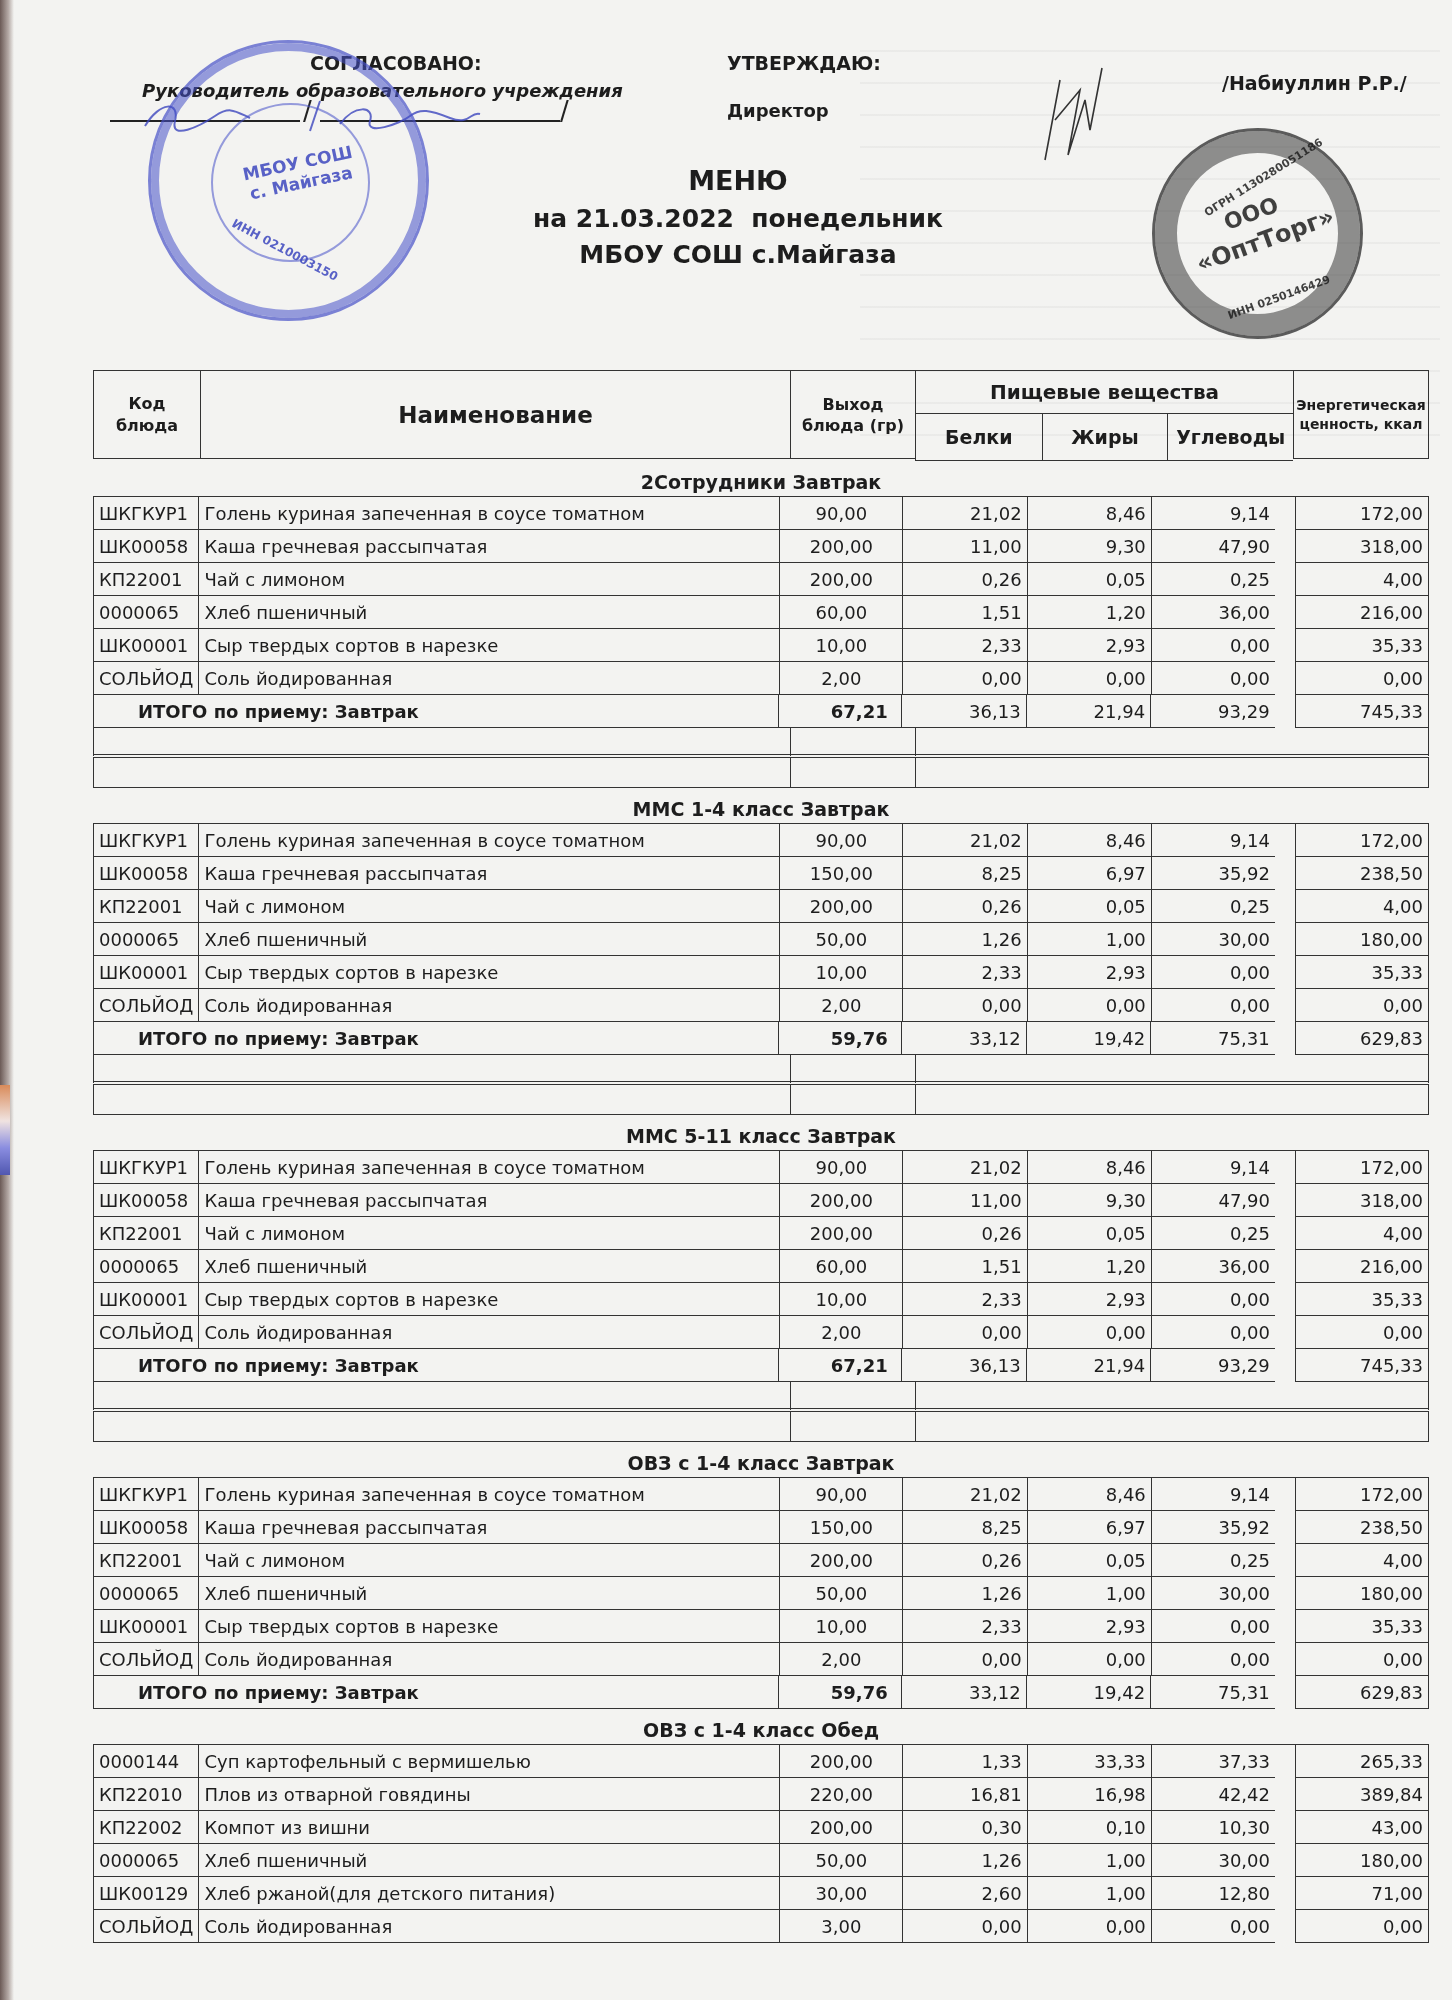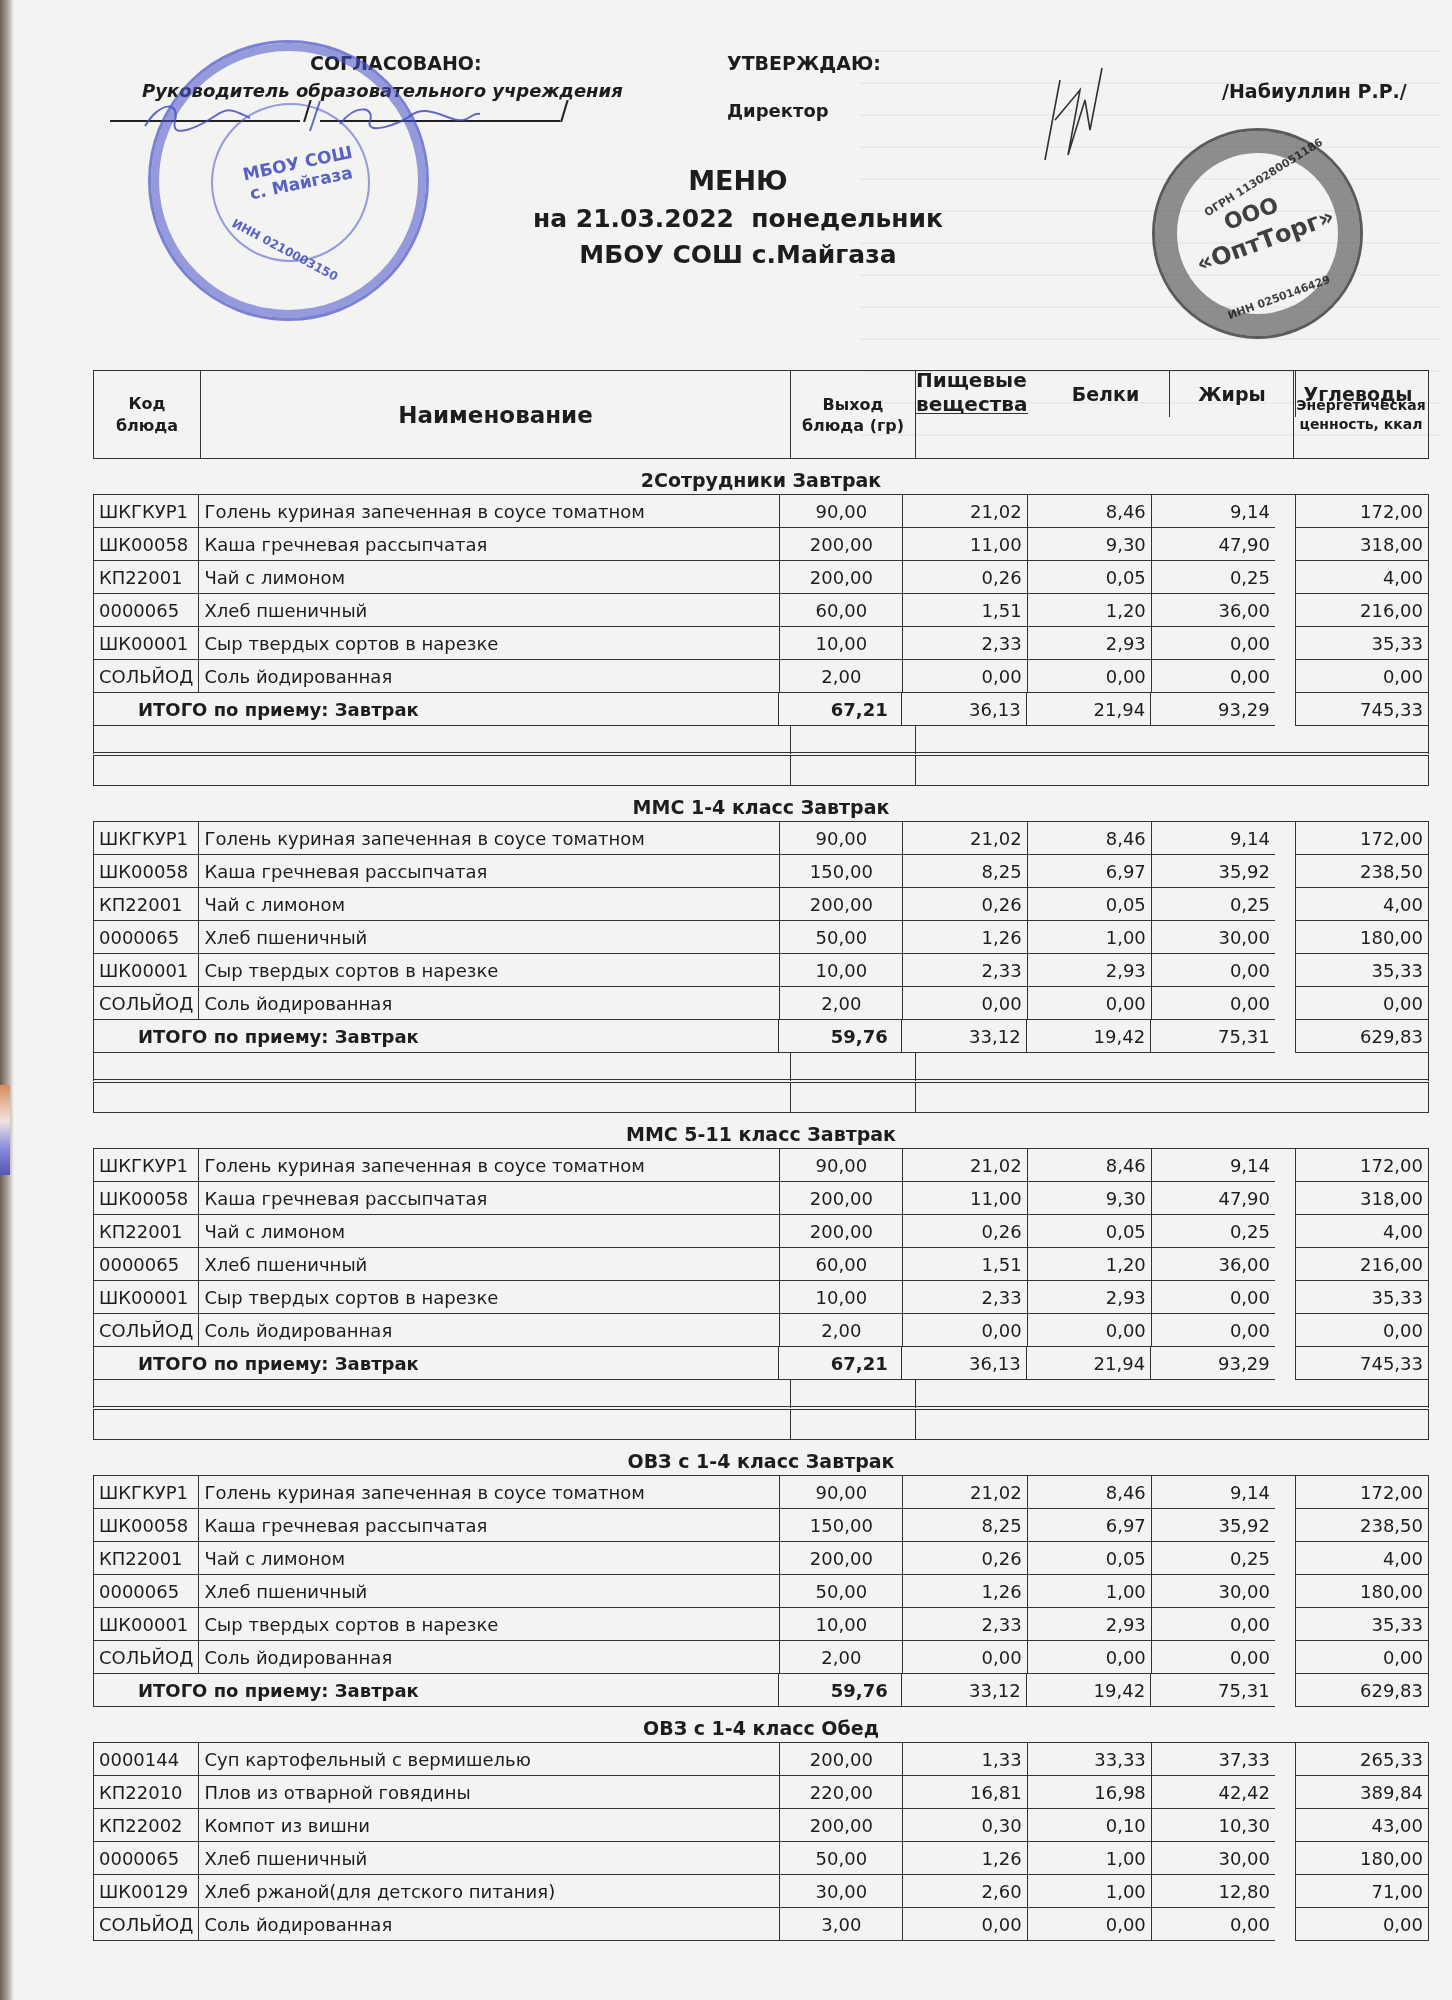--- a/index.html
+++ b/index.html
@@ -22,21 +22,21 @@
     background:repeating-linear-gradient(to bottom, rgba(0,0,0,0) 0 30px, rgba(0,0,0,0.035) 30px 32px);
     pointer-events:none;
   }
 
   
   .hdr-text { position:absolute; font-weight:bold; font-size:18px; white-space:nowrap; }
   #agreed-title { left:310px; top:52px; font-size:19px; }
   #agreed-role  { left:142px; top:80px; font-size:18px;font-style:italic; }
   #approve-title{ left:727px; top:52px; font-size:19px; }
   #approve-role { left:727px; top:88px; font-size:18px;margin-top:12px; }
-  #approver-name{ left:1222px; top:80px; font-size:19px; }
+  #approver-name{ left:1222px; top:72px; font-size:19px; }
   .sig-line { position:absolute; border-bottom:2px solid #222; }
   #sig-line-1 { left:110px; top:120px; width:190px; }
   #sig-line-2 { left:320px; top:120px; width:240px; }
   .slash { position:absolute; font-size:26px; color:#222; }
   #slash-1 { left:303px; top:96px; }
   #slash-2 { left:560px; top:96px; }
 
   .stamp {
     position:absolute; border-radius:50%;
     border:3px solid rgba(70,80,200,0.7);
@@ -83,21 +83,21 @@
   .c-name { width:590px; }
   .c-yield { width:125px; justify-content:center; }
   .c-num { width:126px; justify-content:flex-end; }
   .c-kcal { width:136px; justify-content:flex-end;margin-left:20px; }
   .data-row .cell { height:33px; }
   .table-header { border-top:1.5px solid #333; }
   .table-header .cell { font-weight:bold; justify-content:center; text-align:center; white-space:normal; }
   .h-code { width:107px; height:88px; font-size:16px; line-height:22px; }
   .h-name { width:590px; height:88px; font-size:23px; }
   .h-yield { width:125px; height:88px; font-size:16px; line-height:21px; }
-  .h-nutr { width:378px; display:flex; flex-direction:row; border-left:1.5px solid #333; border-bottom:1.5px solid #333; box-sizing:border-box;gap:15px; }
+  .h-nutr { width:378px; display:flex; flex-direction:column; border-left:1.5px solid #333; border-bottom:1.5px solid #333; box-sizing:border-box; }
   .h-nutr-top { height:42px; display:flex; align-items:center; justify-content:center; font-weight:bold; font-size:20px; border-bottom:1.5px solid #333; }
   .h-nutr-sub { display:flex; height:46px; }
   .h-nutr-sub .sub { width:126px; display:flex; align-items:center; justify-content:center; font-weight:bold; font-size:19px; box-sizing:border-box; }
   .h-nutr-sub .sub + .sub { border-left:1.5px solid #333; }
   .h-kcal { width:136px; height:88px; font-size:14px; line-height:19px; border-right:1.5px solid #333; }
 
   .section-title {
     height:35px; display:flex; align-items:flex-end; justify-content:center;
     font-weight:bold; font-size:19px; padding-bottom:3px; box-sizing:border-box;
   }

